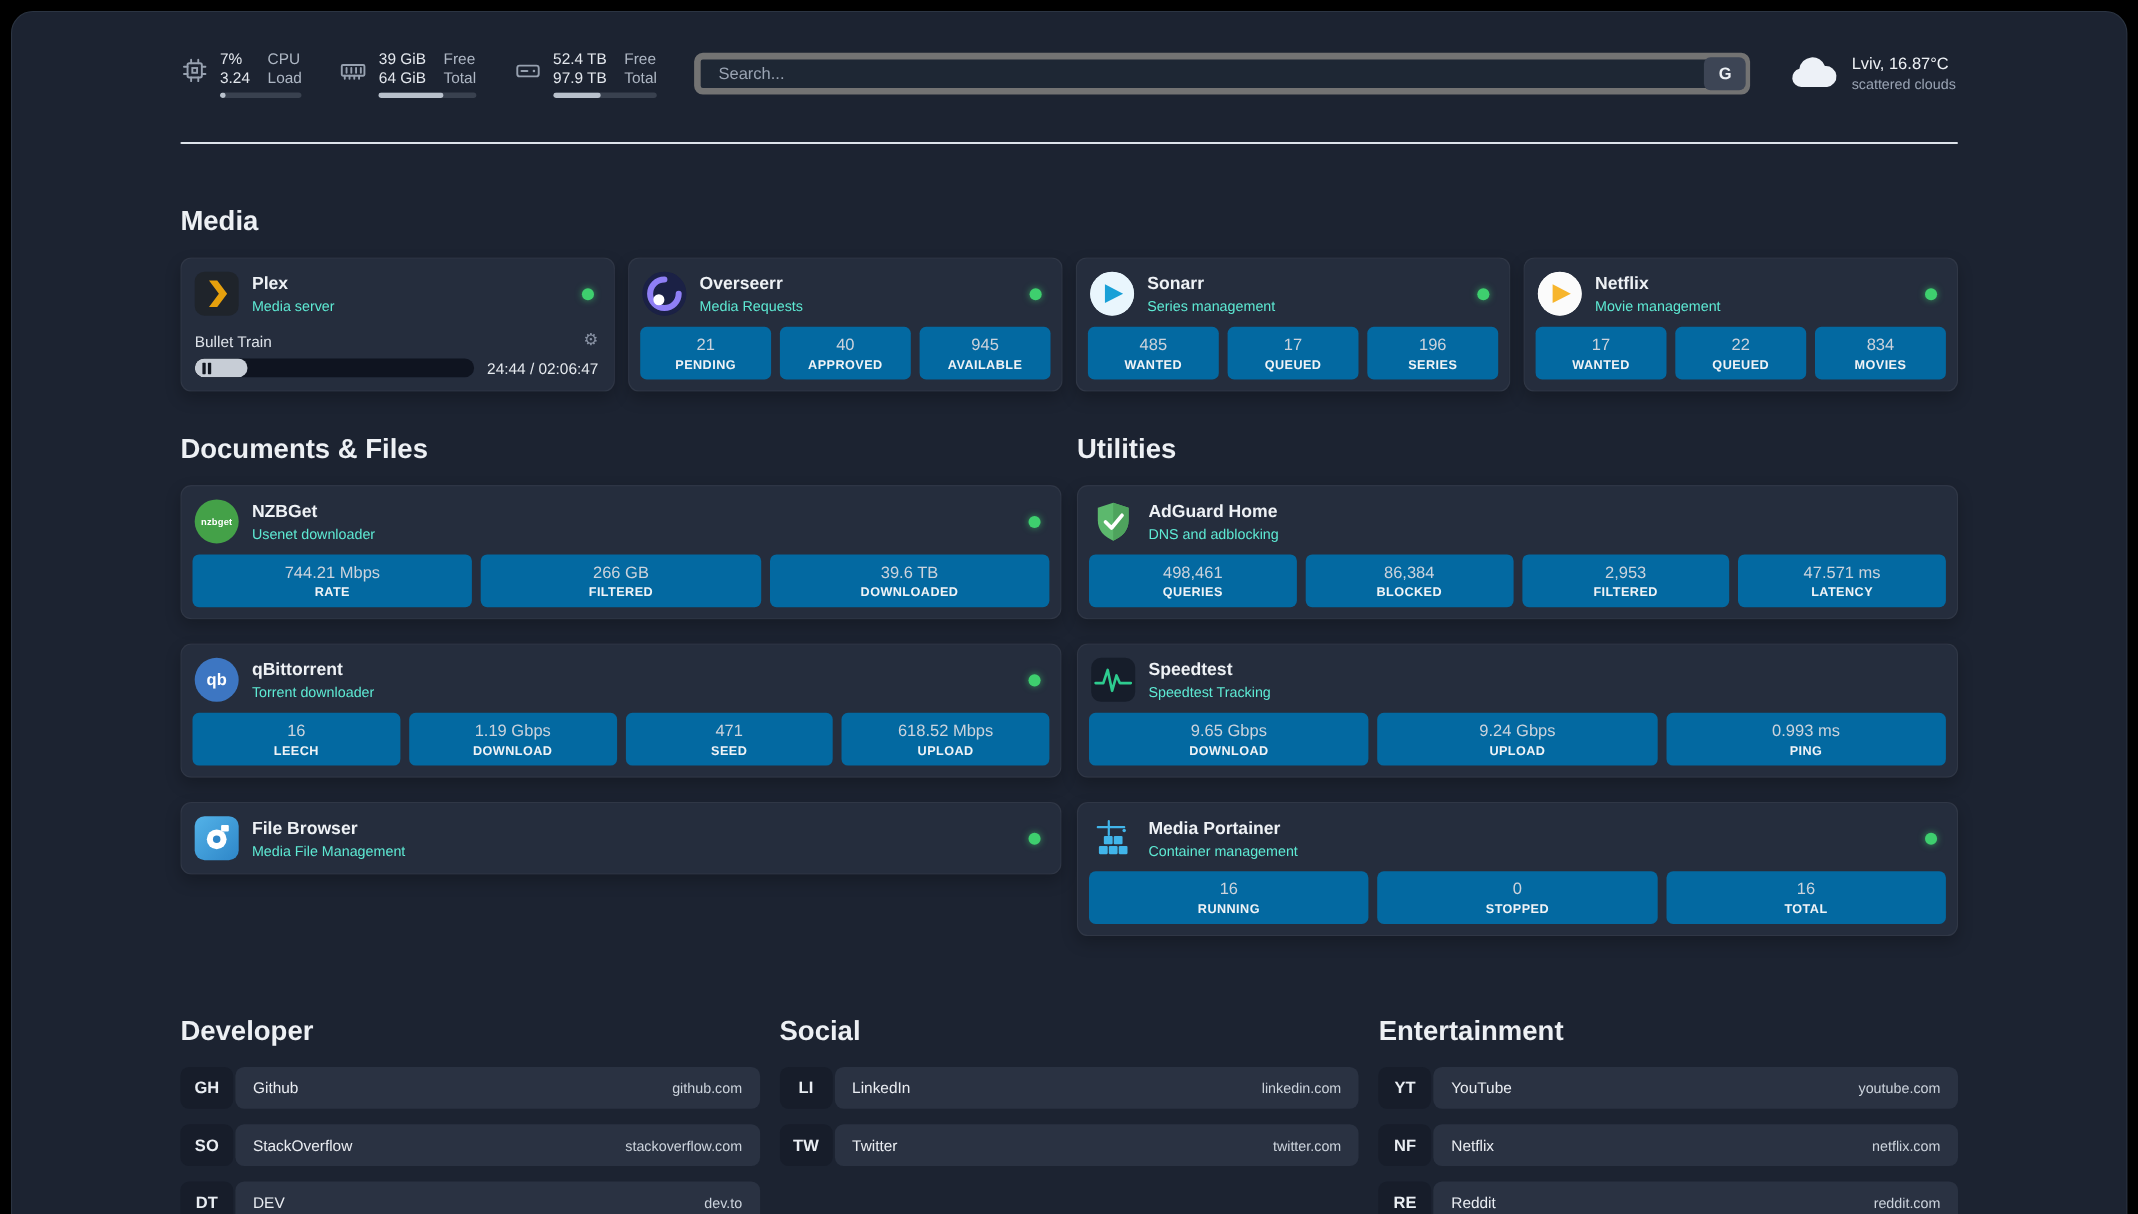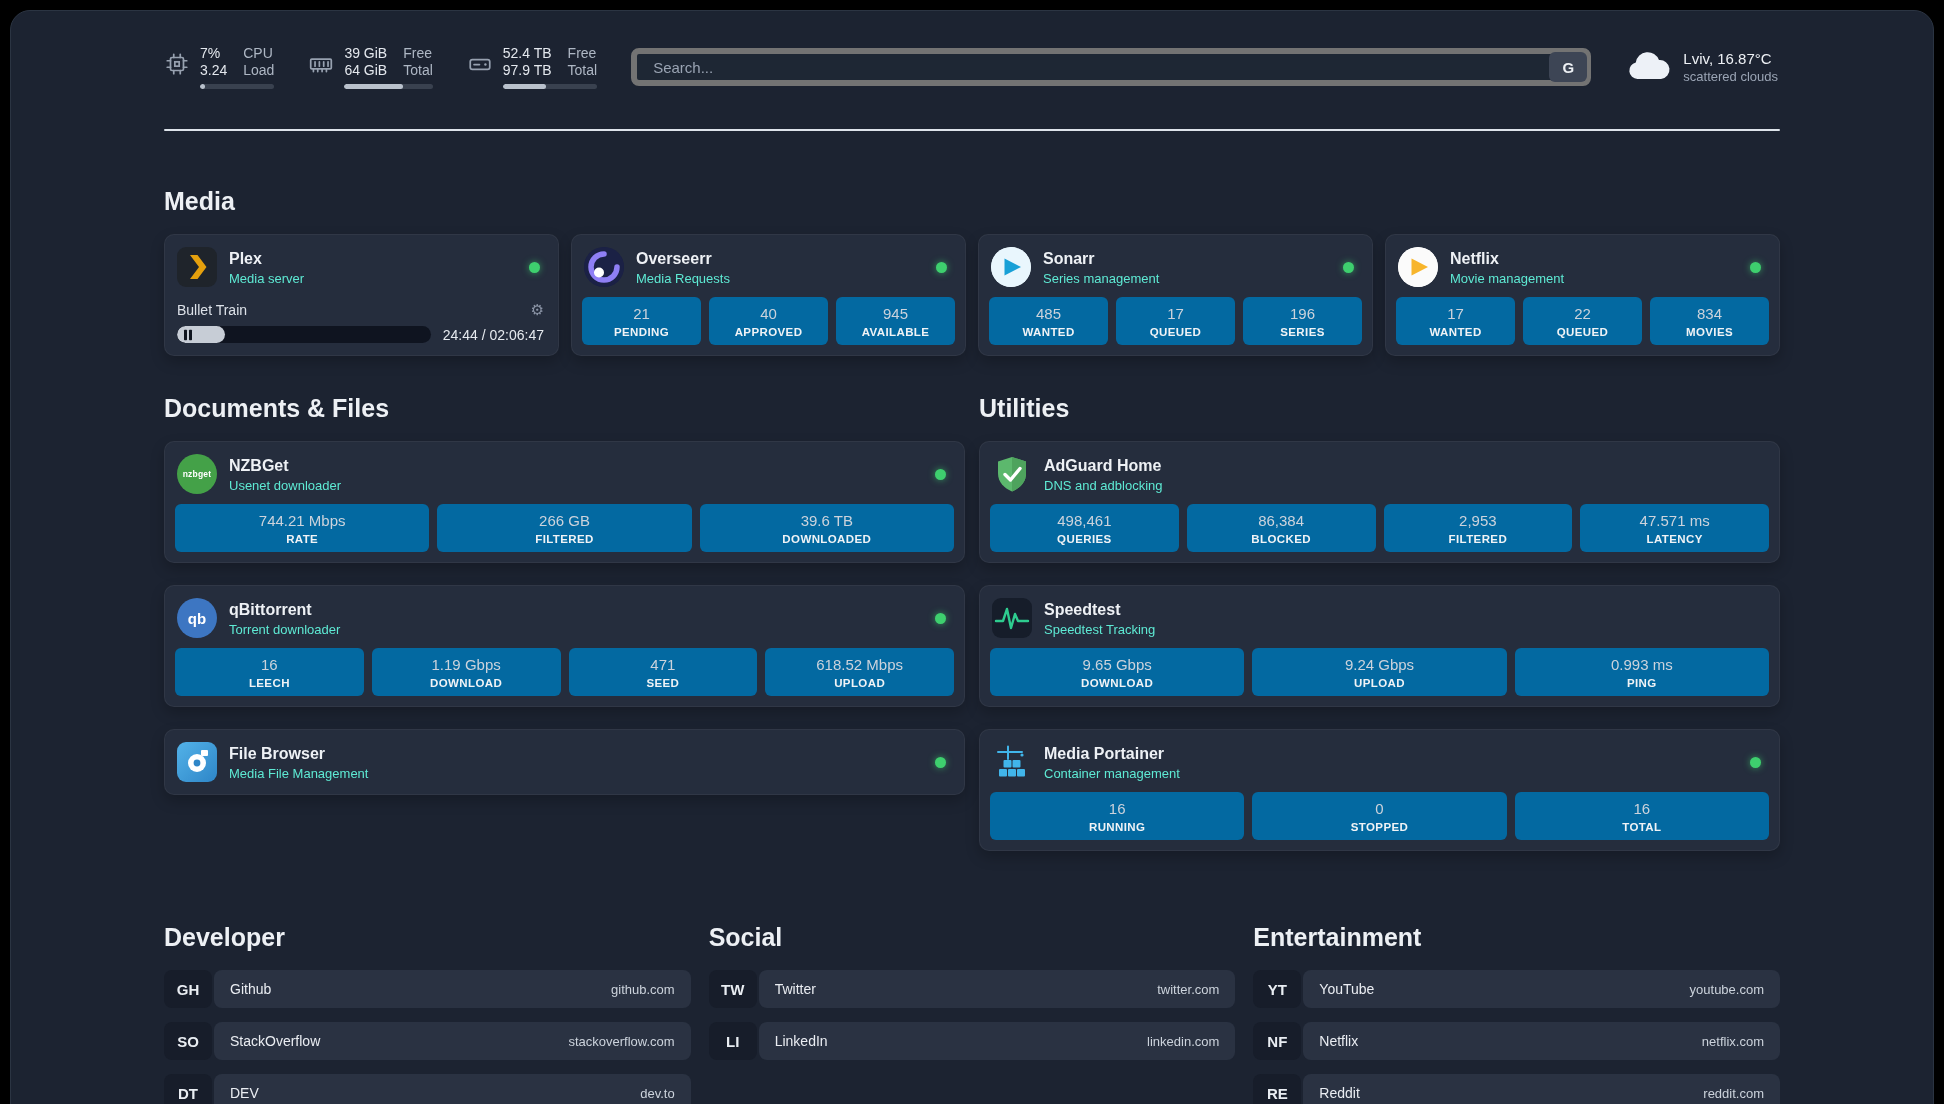--- a/index.html
+++ b/index.html
@@ -559,31 +559,31 @@
               <span class="bm-url">dev.to</span>
             </div>
           </div>
         </div>
       </div>
 
       <div class="bm-col">
         <div class="section-title">Social</div>
         <div class="bm-rows">
           <div class="bm-row">
+            <div class="bm-abbr">LI</div>
+            <div class="bm-body">
+              <span class="bm-name">LinkedIn</span>
+              <span class="bm-url">linkedin.com</span>
+            </div>
+          </div>
+          <div class="bm-row">
             <div class="bm-abbr">TW</div>
             <div class="bm-body">
               <span class="bm-name">Twitter</span>
               <span class="bm-url">twitter.com</span>
-            </div>
-          </div>
-          <div class="bm-row">
-            <div class="bm-abbr">LI</div>
-            <div class="bm-body">
-              <span class="bm-name">LinkedIn</span>
-              <span class="bm-url">linkedin.com</span>
             </div>
           </div>
         </div>
       </div>
 
       <div class="bm-col">
         <div class="section-title">Entertainment</div>
         <div class="bm-rows">
           <div class="bm-row">
             <div class="bm-abbr">YT</div>

